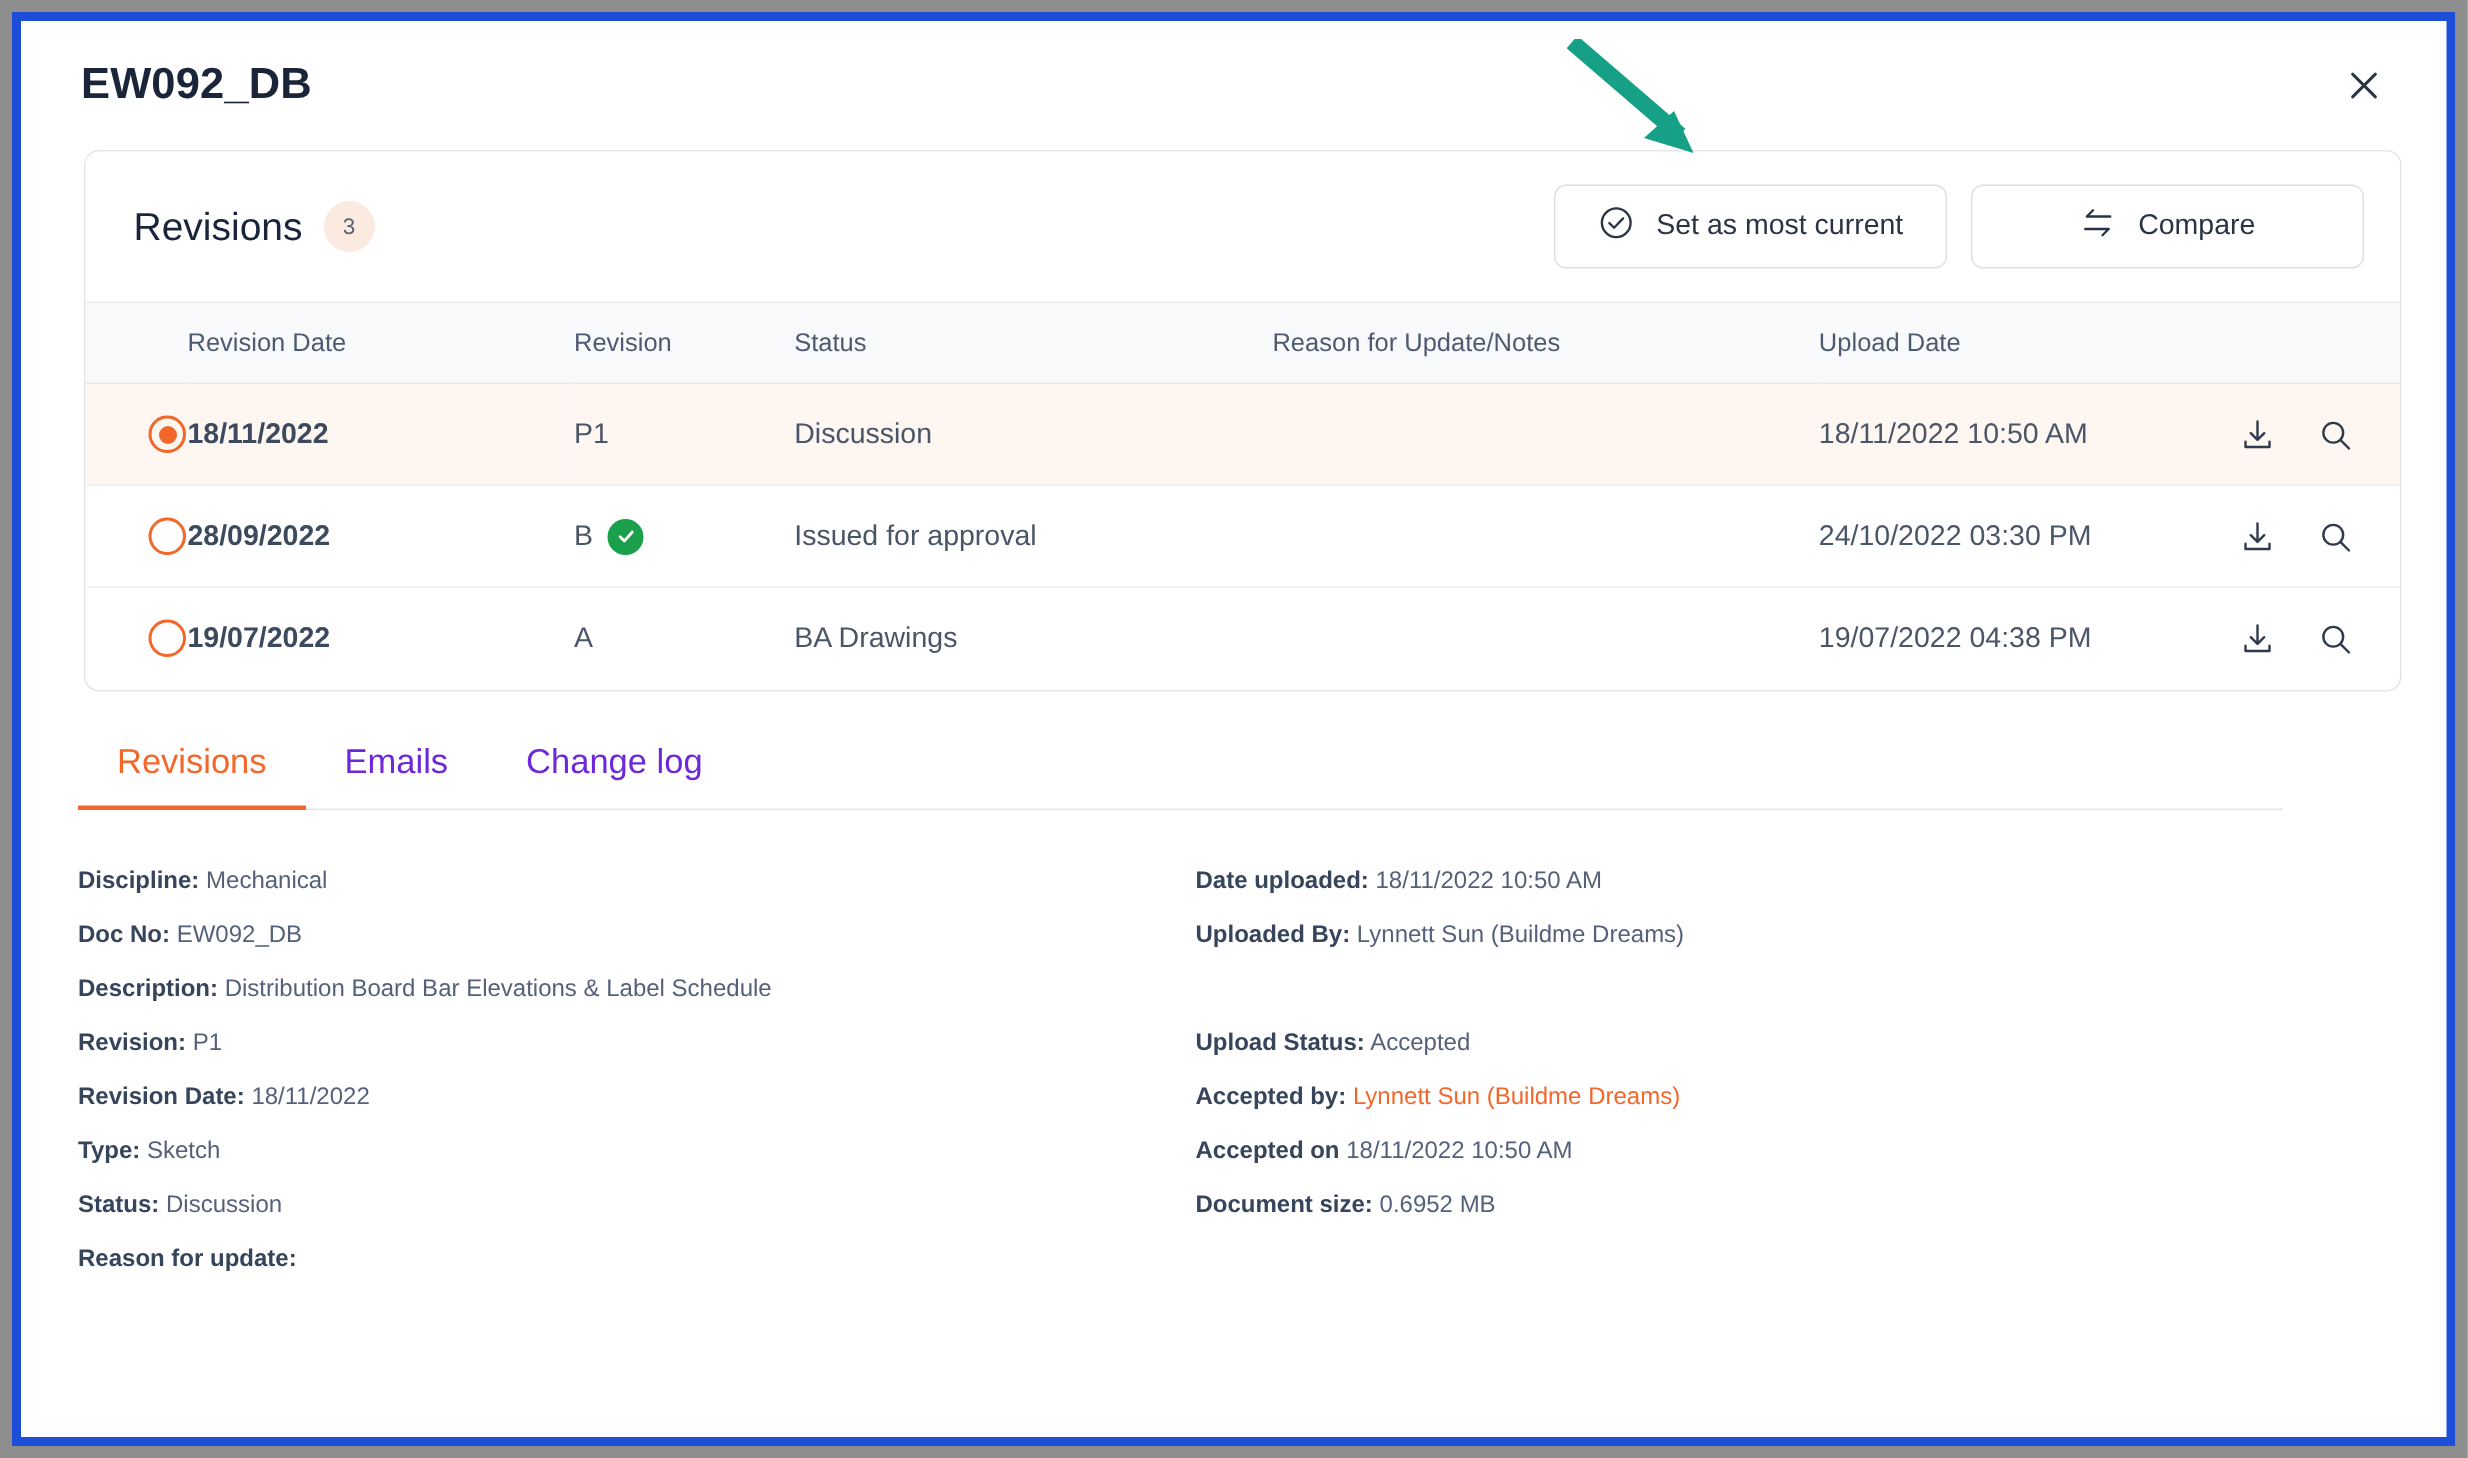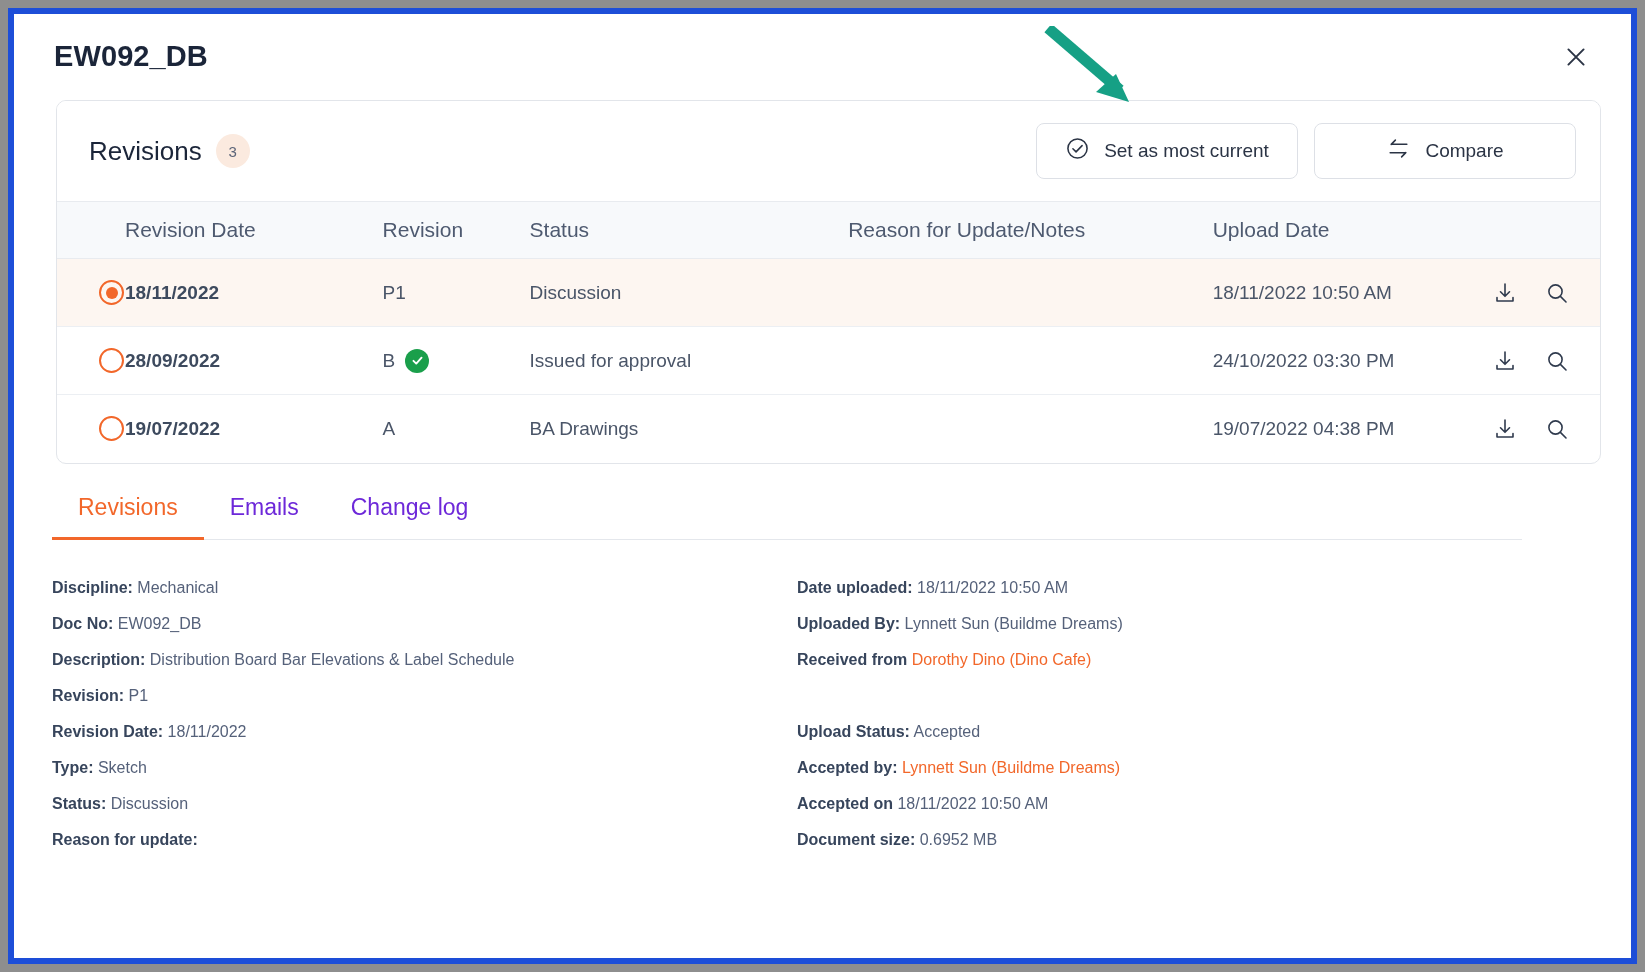--- a/index.html
+++ b/index.html
@@ -97,21 +97,21 @@
   }
   .hdr-btn svg { width: 25px; height: 25px; flex: none; }
 
   
   .rev-table { width: 100%; border-collapse: collapse; }
   .rev-table thead th {
     background: #f7f9fb;
     border-top: 1px solid #e8ebef;
     border-bottom: 1px solid #e8ebef;
     text-align: left;
-    font-size: 21px;
+    font-size: 17px;
     font-weight: 400;
     color: #4e5costume;
     color: #4e5a70;
     padding: 16px 0;
     height: 54px;
   }
   .rev-table tbody td {
     border-bottom: 1px solid #eceff3;
     font-size: 19px;
     color: #4a5568;
@@ -437,24 +437,20 @@
 
         <div class="det-col-right">
           <div class="det-line">
             <span class="k">Date uploaded:</span>
             <span class="v">18/11/2022 10:50 AM</span>
           </div>
           <div class="det-line">
             <span class="k">Uploaded By:</span>
             <span class="v">Lynnett Sun (Buildme Dreams)</span>
           </div>
-          <div class="det-line">
-            <span class="k">Received from</span>
-            <span class="v-link">Dorothy Dino (Dino Cafe)</span>
-          </div>
           <div class="det-spacer"></div>
           <div class="det-line">
             <span class="k">Upload Status:</span>
             <span class="v">Accepted</span>
           </div>
           <div class="det-line">
             <span class="k">Accepted by:</span>
             <span class="v-link">Lynnett Sun (Buildme Dreams)</span>
           </div>
           <div class="det-line">

